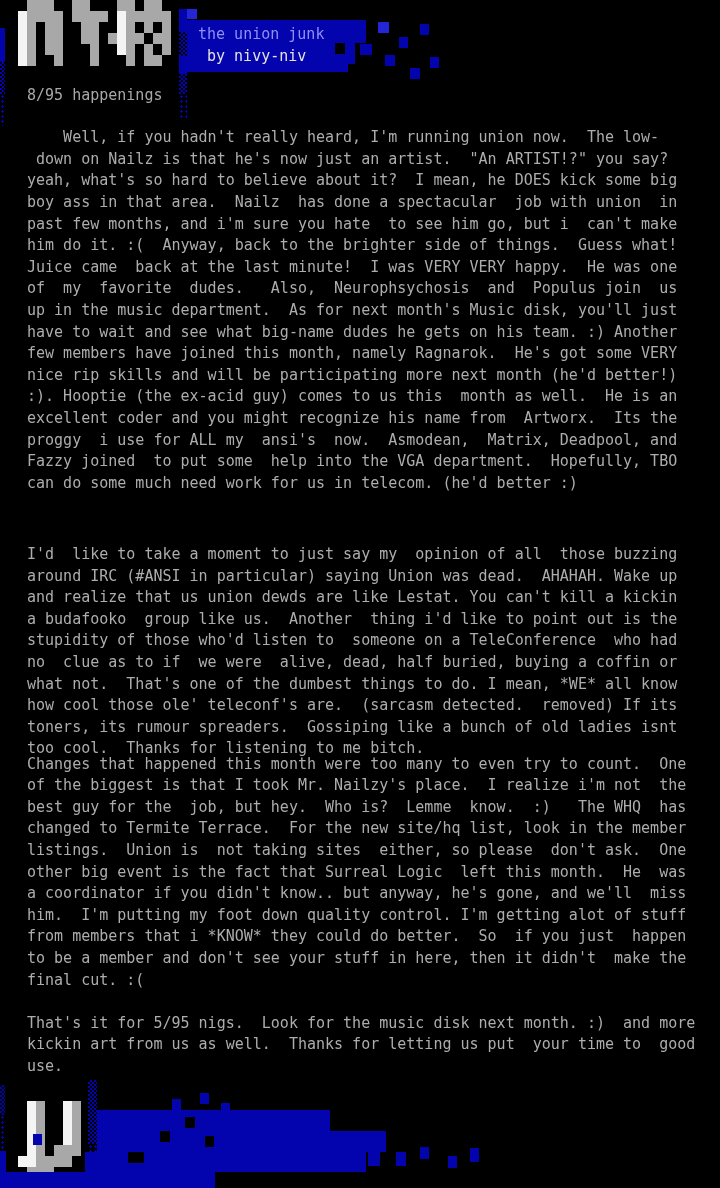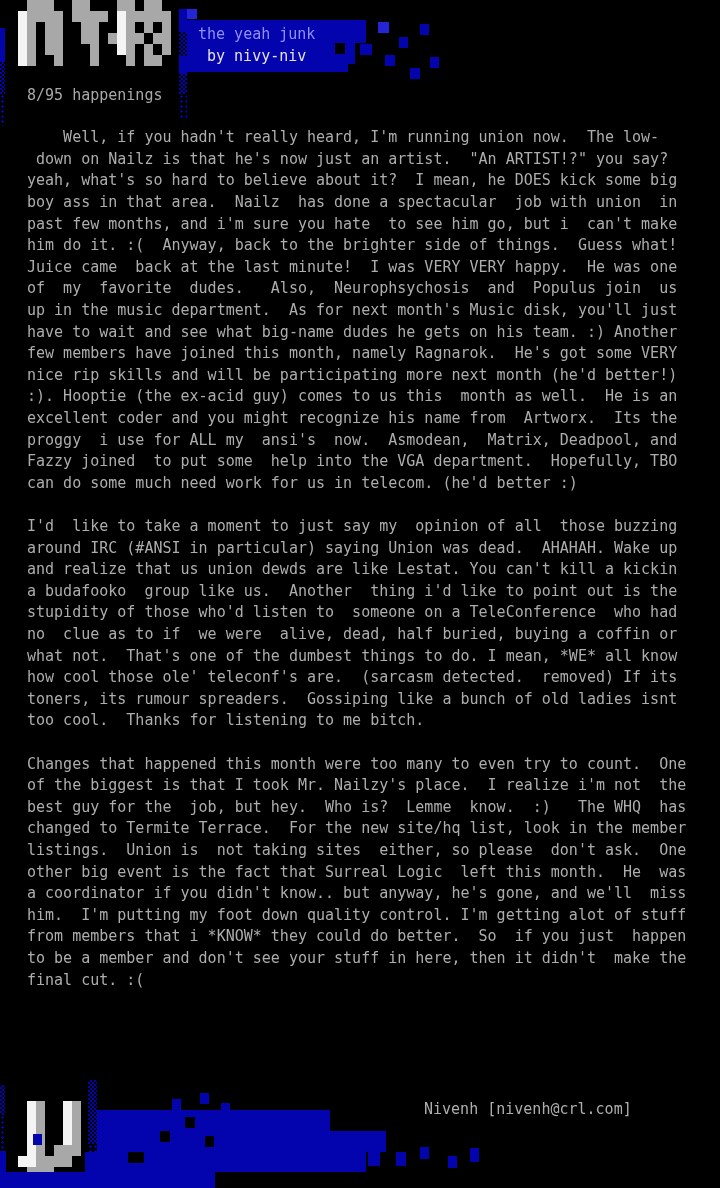--- a/index.html
+++ b/index.html
@@ -187,21 +187,21 @@
       <div class="art blue" style="left: 330px; top: 1140px; width: 10px; height: 9px;"></div>
       <div class="art blue" style="left: 340px; top: 1152px; width: 12px; height: 15px;"></div>
       <div class="art blue" style="left: 368px; top: 1146px; width: 12px; height: 20px;"></div>
       <div class="art blue" style="left: 396px; top: 1152px; width: 10px; height: 14px;"></div>
       <div class="art blue" style="left: 420px; top: 1147px; width: 9px; height: 12px;"></div>
       <div class="art blue" style="left: 448px; top: 1156px; width: 9px; height: 12px;"></div>
       <div class="art blue" style="left: 470px; top: 1148px; width: 9px; height: 14px;"></div>
     </div>
 
   <div class="title-box">
-    <div class="tagline">the yeah junk</div>
+    <div class="tagline">the union junk</div>
     <div class="byline">by nivy-niv</div>
   </div>
 
   <div class="heading">8/95 happenings</div>
 
   <pre class="doc-text" style="left:27px;top:127.2px">    Well, if you hadn't really heard, I'm running union now.  The low-
  down on Nailz is that he's now just an artist.  "An ARTIST!?" you say?
 yeah, what's so hard to believe about it?  I mean, he DOES kick some big
 boy ass in that area.  Nailz  has done a spectacular  job with union  in
 past few months, and i'm sure you hate  to see him go, but i  can't make
@@ -210,37 +210,39 @@
 of  my  favorite  dudes.   Also,  Neurophsychosis  and  Populus join  us
 up in the music department.  As for next month's Music disk, you'll just
 have to wait and see what big-name dudes he gets on his team. :) Another
 few members have joined this month, namely Ragnarok.  He's got some VERY
 nice rip skills and will be participating more next month (he'd better!)
 :). Hooptie (the ex-acid guy) comes to us this  month as well.  He is an
 excellent coder and you might recognize his name from  Artworx.  Its the
 proggy  i use for ALL my  ansi's  now.  Asmodean,  Matrix, Deadpool, and
 Fazzy joined  to put some  help into the VGA department.  Hopefully, TBO
 can do some much need work for us in telecom. (he'd better :)</pre>
-  <pre class="doc-text" style="left:27px;top:516px">I'd  like to take a moment to just say my  opinion of all  those buzzing
+  <pre class="doc-text" style="left:27px;top:544px">I'd  like to take a moment to just say my  opinion of all  those buzzing
 around IRC (#ANSI in particular) saying Union was dead.  AHAHAH. Wake up
 and realize that us union dewds are like Lestat. You can't kill a kickin
 a budafooko  group like us.  Another  thing i'd like to point out is the
 stupidity of those who'd listen to  someone on a TeleConference  who had
 no  clue as to if  we were  alive, dead, half buried, buying a coffin or
 what not.  That's one of the dumbest things to do. I mean, *WE* all know
 how cool those ole' teleconf's are.  (sarcasm detected.  removed) If its
 toners, its rumour spreaders.  Gossiping like a bunch of old ladies isnt
 too cool.  Thanks for listening to me bitch.</pre>
   <pre class="doc-text" style="left:27px;top:753.6px">Changes that happened this month were too many to even try to count.  One
 of the biggest is that I took Mr. Nailzy's place.  I realize i'm not  the
 best guy for the  job, but hey.  Who is?  Lemme  know.  :)   The WHQ  has
 changed to Termite Terrace.  For the new site/hq list, look in the member
 listings.  Union is  not taking sites  either, so please  don't ask.  One
 other big event is the fact that Surreal Logic  left this month.  He  was
 a coordinator if you didn't know.. but anyway, he's gone, and we'll  miss
 him.  I'm putting my foot down quality control. I'm getting alot of stuff
 from members that i *KNOW* they could do better.  So  if you just  happen
 to be a member and don't see your stuff in here, then it didn't  make the
 final cut. :(</pre>
-
-  <div class="signature">Nivenh [nivenh@crl.com]</div>
+  <pre class="doc-text" style="left:27px;top:1012.8px">That's it for 5/95 nigs.  Look for the music disk next month. :)  and more
+kickin art from us as well.  Thanks for letting us put  your time to  good
+use.</pre>
+
 
 </div>
 
 </body></html>

